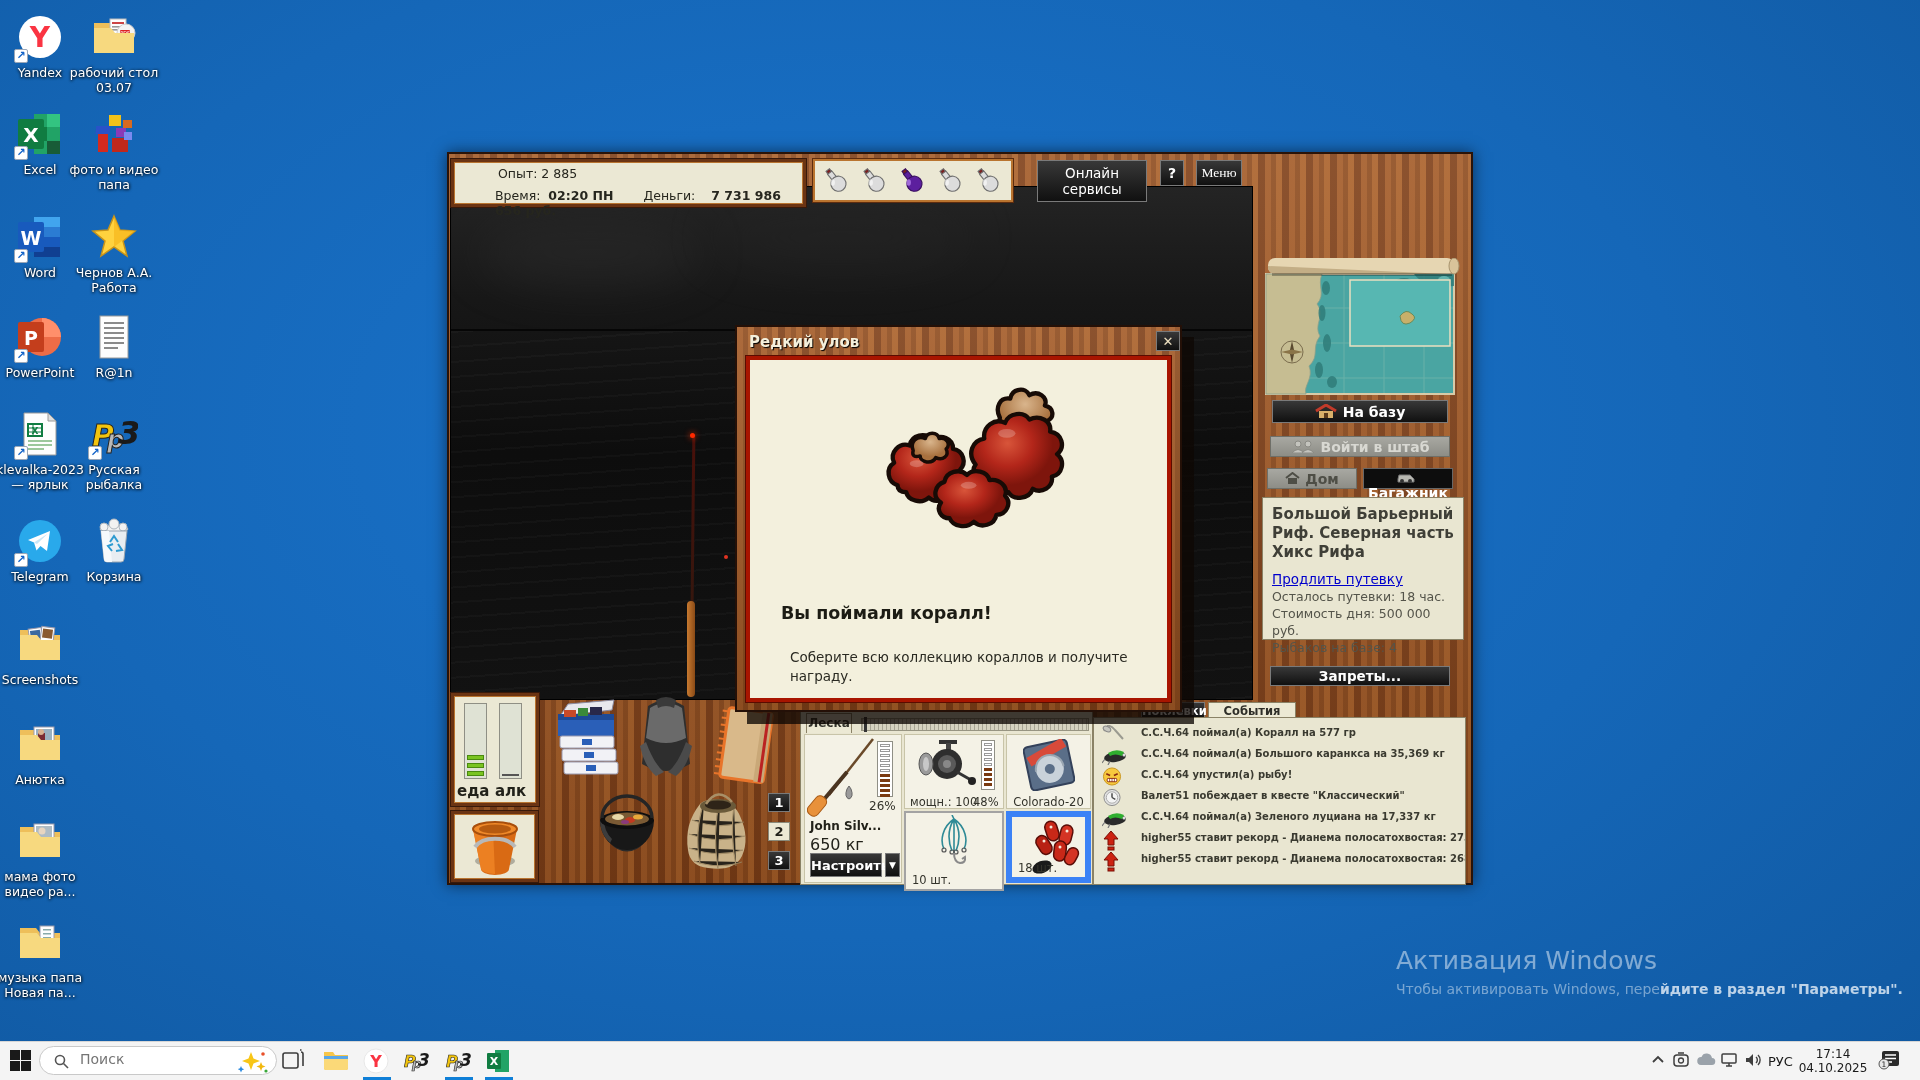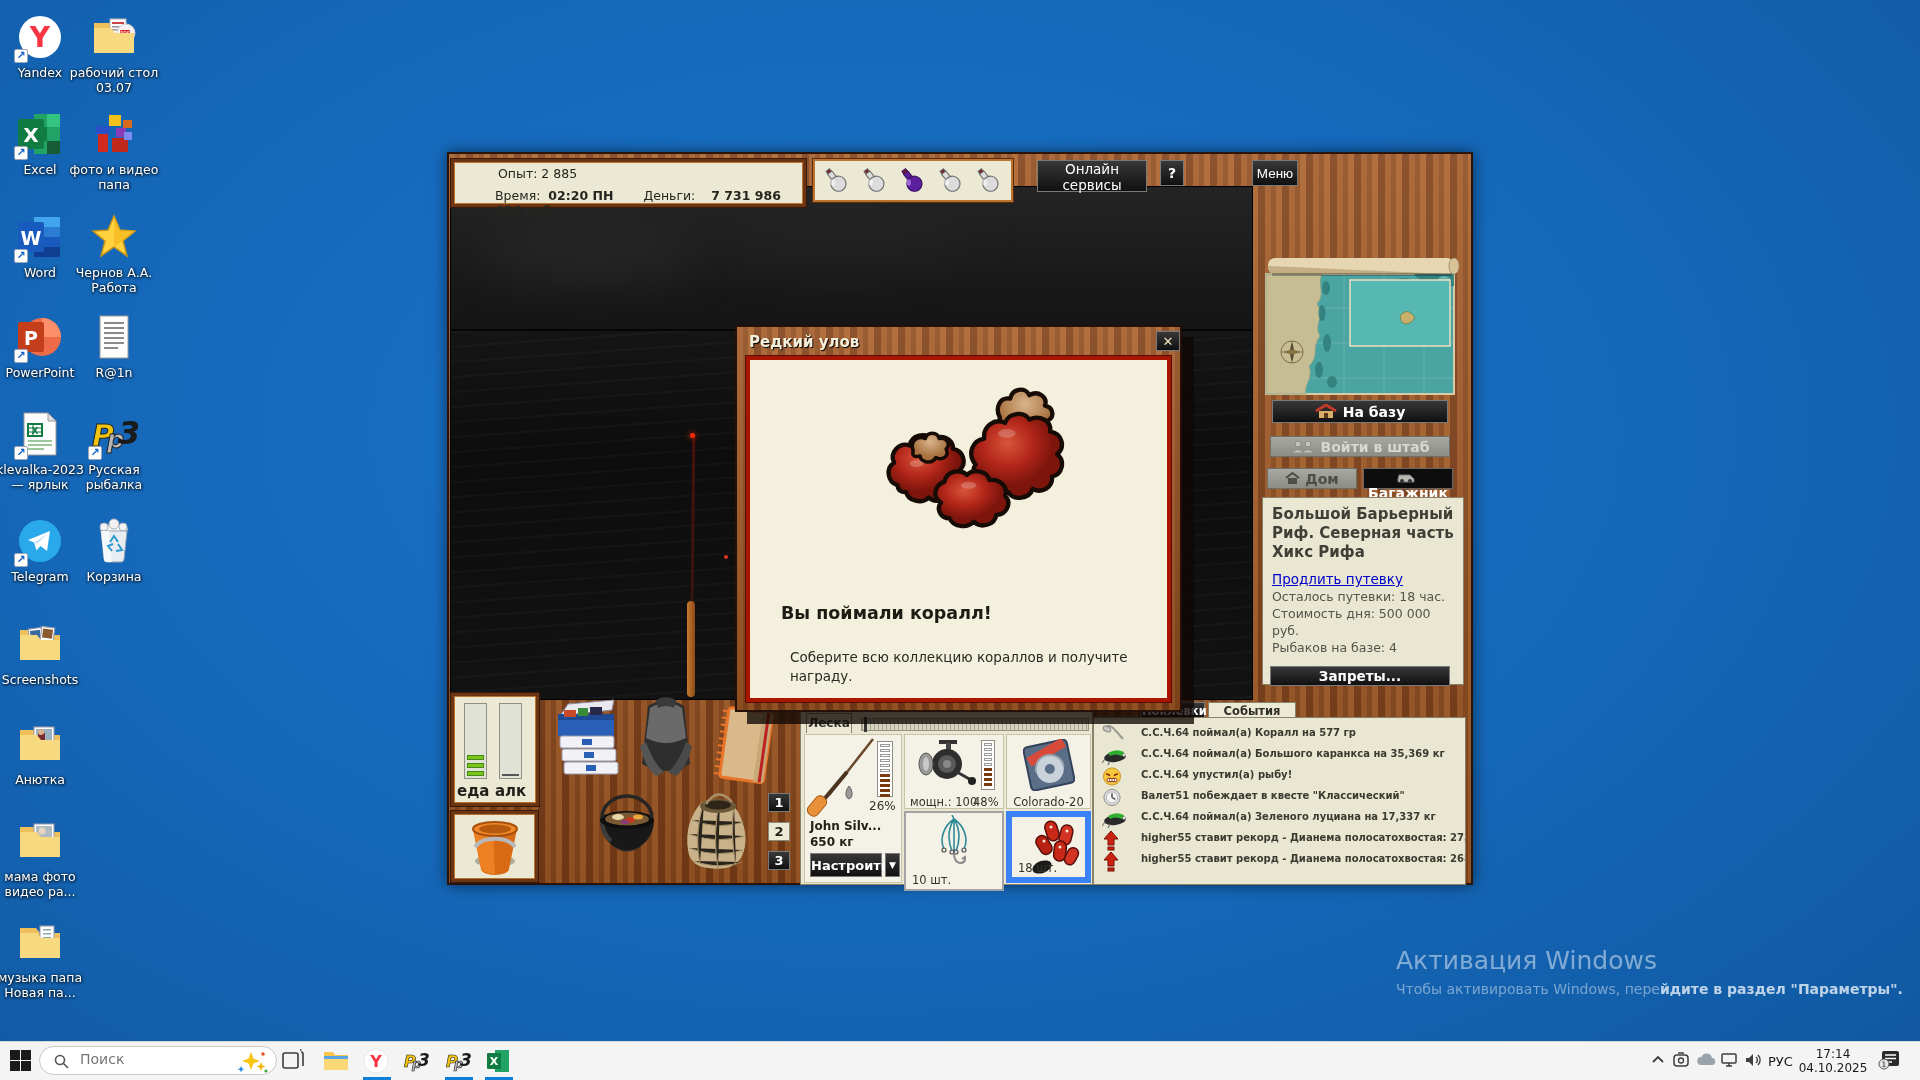--- a/index.html
+++ b/index.html
@@ -346,23 +346,23 @@
     <span class="abs" style="left:162px;top:9px;color:#dcdcdc"><svg width="26" height="27" viewBox="0 0 24 24">
           <g transform="rotate(-38 12 12)" stroke="#6e6e6e">
             <rect x="10" y="1" width="5" height="8" rx="1" fill="currentColor"></rect>
             <circle cx="12.5" cy="15" r="7" fill="currentColor"></circle>
             <rect x="10.5" y="-1" width="4" height="3" fill="#7a1f1f"></rect>
           </g>
           <ellipse cx="9" cy="13" rx="2" ry="3" fill="#fff" opacity=".6"></ellipse>
         </svg></span>
   </div>
 
-  <button class="abs btnd" style="left:1037px;top:160px;width:110px;height:32px;font-size:13.5px;font-family:inherit">Онлайн сервисы</button>
+  <button class="abs btnd" style="left:1037px;top:160px;width:110px;height:42px;font-size:13.5px;font-family:inherit">Онлайн сервисы</button>
   <button class="abs btnd" style="left:1160px;top:160px;width:24px;height:26px;font-size:14px;font-weight:bold;font-family:inherit">?</button>
-  <button class="abs btnd" style="left:1252px;top:160px;width:46px;height:26px;font-size:13.5px;font-family:Liberation Sans, sans-serif">Меню</button>
+  <button class="abs btnd" style="left:1196px;top:160px;width:46px;height:26px;font-size:13.5px;font-family:Liberation Serif, serif">Меню</button>
 
 
   <div class="abs" style="left:1264px;top:258px;width:198px;height:142px">
     <svg width="198" height="142" viewBox="0 0 198 142">
       <rect x="2" y="16" width="188" height="120" fill="#4aa5a2" stroke="#d8cba8" stroke-width="2"></rect>
       <g stroke="#efe7c6" stroke-width="1" opacity=".18">
           <path d="M40,16v120 M80,16v120 M120,16v120 M160,16v120 M2,50h188 M2,85h188 M2,120h188"></path>
         </g>
       <path d="M2,16 L58,16 C53,28 62,36 53,46 C62,58 49,66 56,78 C47,90 56,98 45,108 C50,120 39,128 42,136 L2,136 Z" fill="#c6bd92" stroke="#8aa08a" stroke-width=".8"></path>
       <g fill="#2f7d7a" opacity=".85">
@@ -413,21 +413,21 @@
         <path d="M1,6 L7.5,1 L14,6" fill="none" stroke="#4e4e46" stroke-width="2"></path>
         <rect x="3" y="6" width="9" height="6" fill="#4e4e46"></rect>
       </svg><span>Дом</span></button>
   <button class="abs" style="left:1363px;top:468px;width:90px;height:21px;font-size:14px;font-weight:bold;background:#0d0d0d;border:1px solid #666;color:#fff;cursor:pointer;font-family:inherit">
     <svg width="18" height="11" viewBox="0 0 18 11" style="vertical-align:-1px;margin-right:4px">
         <path d="M1,7 L2,3 h11 l4,4 v3 h-16 z" fill="#b8b8b2" stroke="#777"></path>
         <circle cx="5" cy="9" r="2" fill="#333"></circle>
         <circle cx="13" cy="9" r="2" fill="#333"></circle>
       </svg><span>Багажник</span></button>
 
-  <div class="abs tanpanel" style="left:1262px;top:497px;width:202px;height:188px;padding:7px 9px">
+  <div class="abs tanpanel" style="left:1262px;top:497px;width:202px;height:143px;padding:7px 9px">
     <div style="font-size:15px;line-height:19px;font-weight:bold;color:#3f3f37">Большой Барьерный Риф. Северная часть Хикс Рифа</div>
     <div style="margin-top:7px"><a href="#" style="font-size:13.5px;color:#0000cc">Продлить путевку</a></div>
     <div style="font-size:12.5px;line-height:17px;color:#54544a">
       <div>Осталось путевки: 18 час.</div>
       <div>Стоимость дня: 500 000 руб.</div>
       <div>Рыбаков на базе: 4</div>
     </div>
   </div>
   <button class="abs btnd" style="left:1270px;top:666px;width:180px;height:20px;font-size:13.5px;font-weight:bold;font-family:inherit">Запреты...</button>
 
@@ -545,21 +545,21 @@
           <span class="seg" style="top:22px;height:3px;border:1px solid #999"></span>
           <span class="seg" style="top:27px;height:3px;border:1px solid #999"></span>
           <span class="seg" style="top:32px;height:3px;background:#7a3a10"></span>
           <span class="seg" style="top:37px;height:3px;background:#7a3a10"></span>
           <span class="seg" style="top:42px;height:3px;background:#7a3a10"></span>
           <span class="seg" style="top:47px;height:3px;background:#7a3a10"></span>
           <span class="seg" style="top:52px;height:3px;background:#7a3a10"></span>
       </div>
       <div class="abs" style="left:64px;top:64px;font-size:12px;color:#33332b">26%</div>
       <div class="abs" style="left:5px;top:84px;font-size:12px;font-weight:bold;color:#22221a">John Silv...</div>
-      <div class="abs" style="left:5px;top:100px;font-size:12px;font-weight:bold;color:#22221a">650 кг</div>
+      <div class="abs" style="left:5px;top:100px;font-size:16px;font-weight:normal;color:#22221a">650 кг</div>
       <button class="abs btnd" style="left:5px;top:118px;width:72px;height:24px;font-size:13px;font-weight:bold;font-family:inherit">Настроить</button>
       <button class="abs btnd" style="left:80px;top:118px;width:15px;height:24px;font-size:9px;font-family:inherit;padding:0">▼</button>
     </div>
 
     <div class="abs" style="left:103px;top:28px;width:100px;height:75px;background:#f4f2e6;border:1px solid #c8c4a8">
       <svg class="abs" style="left:8px;top:3px" width="64" height="52" viewBox="0 0 64 52">
         <rect x="26" y="2" width="18" height="4" fill="#333"></rect>
           <rect x="33" y="5" width="5" height="7" fill="#444"></rect>
         <circle cx="34" cy="26" r="15" fill="#2e2e2e"></circle>
           <circle cx="34" cy="26" r="9" fill="#5a5a5a"></circle>

